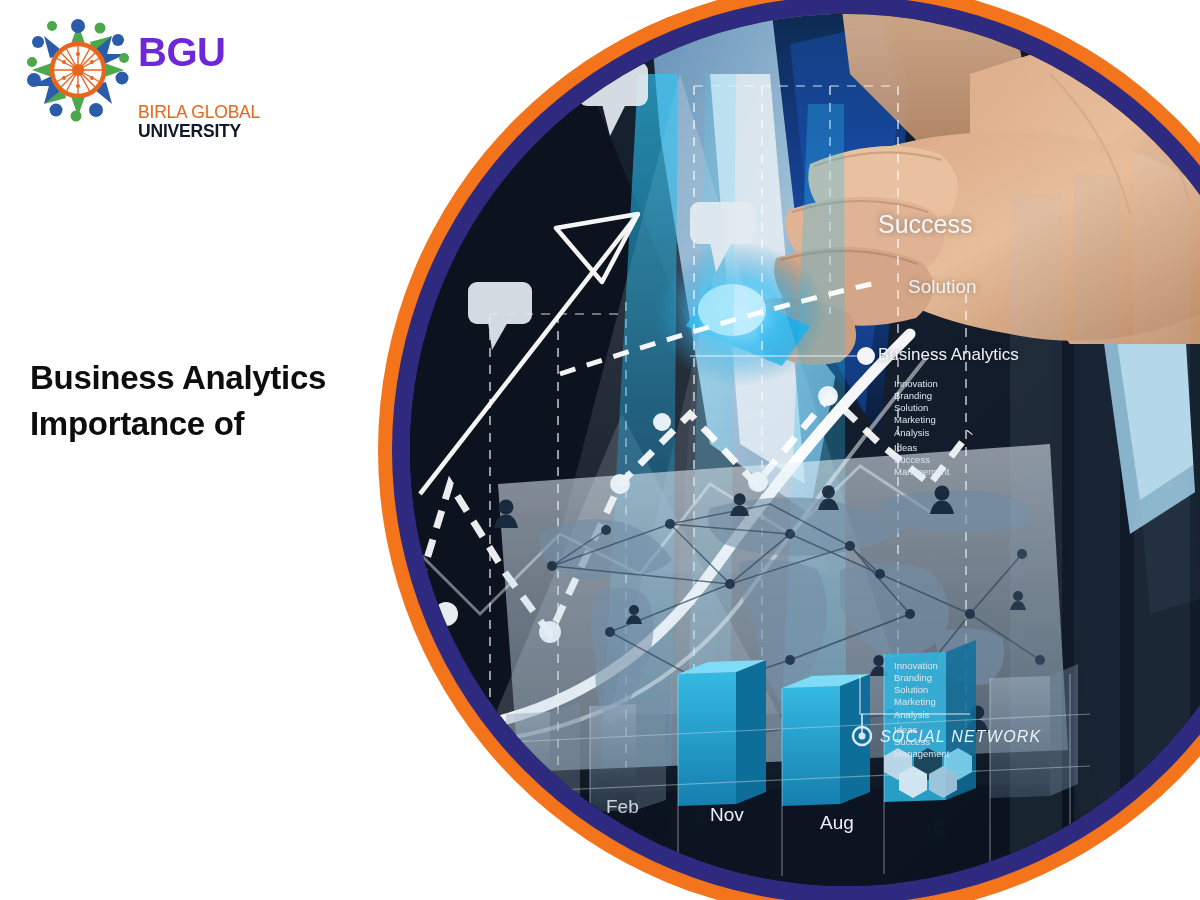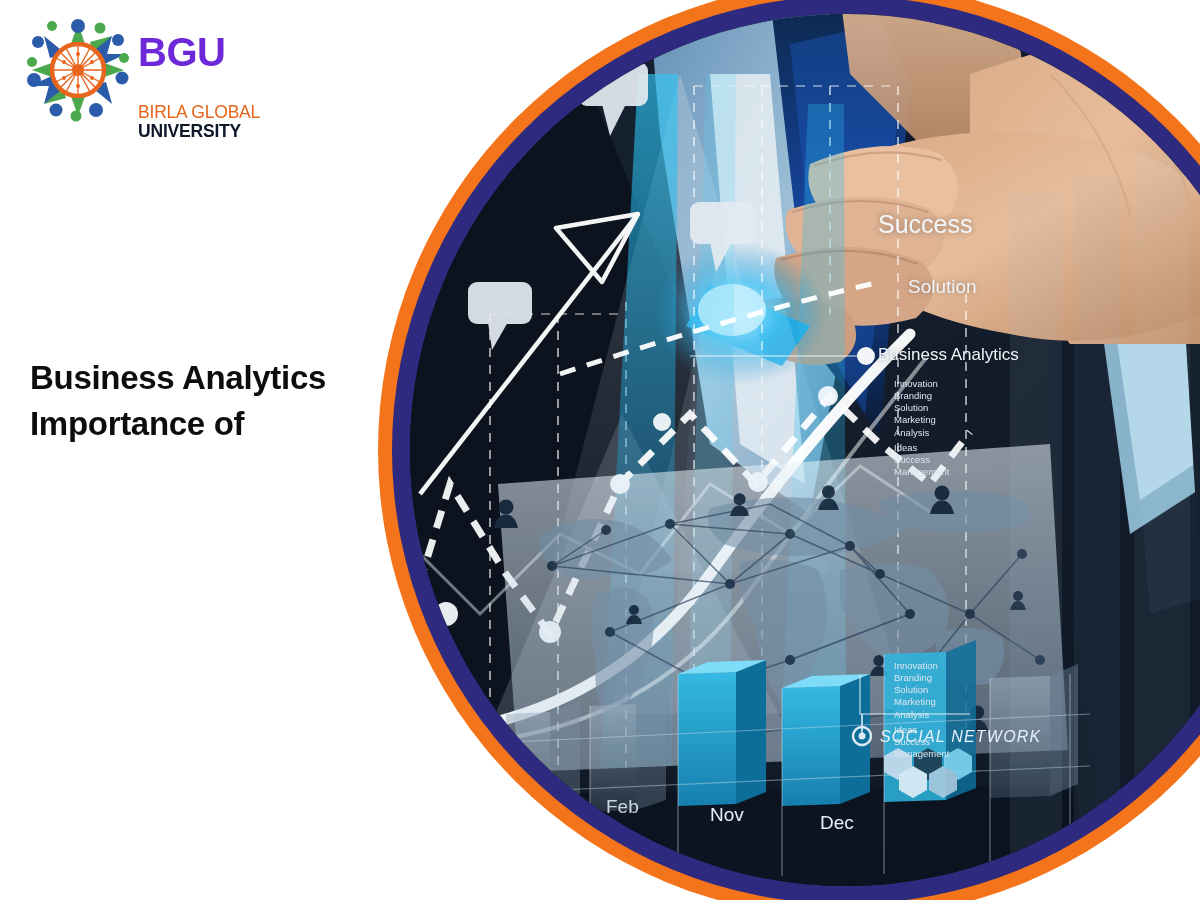--- a/index.html
+++ b/index.html
@@ -413,21 +413,21 @@
         <li>Ideas</li>
         <li>Success</li>
         <li>Management</li>
       </ul>
 
       <div id="lbl-social">SOCIAL NETWORK</div>
 
       <div id="months">
         <span class="month" style="left:196px;top:782px;opacity:.85;">Feb</span>
         <span class="month" style="left:300px;top:790px;">Nov</span>
-        <span class="month" style="left:410px;top:798px;">Dec</span>
+        <span class="month" style="left:410px;top:798px;">Aug</span>
       </div>
     </div>
   </div>
 
   <div id="logo">
     <svg id="logo-mark" viewBox="0 0 104 104">
       <g>
 
         <g fill="#4CA84C">
           <path d="M52 6 L62 34 L42 34 Z"></path>

